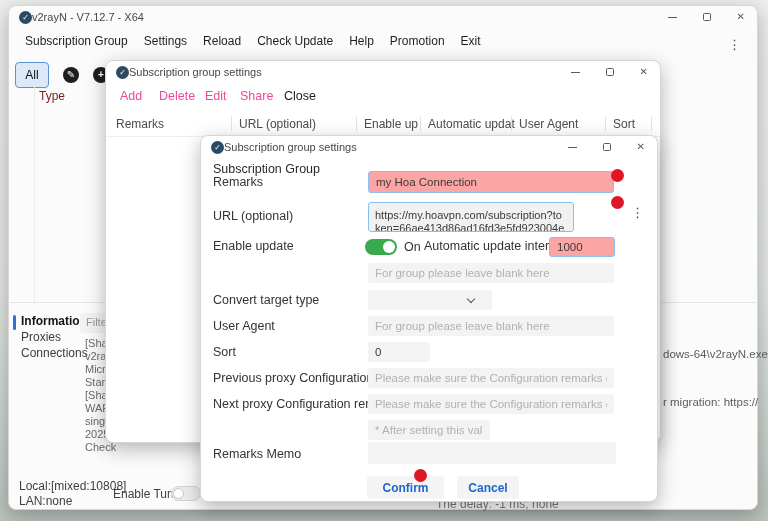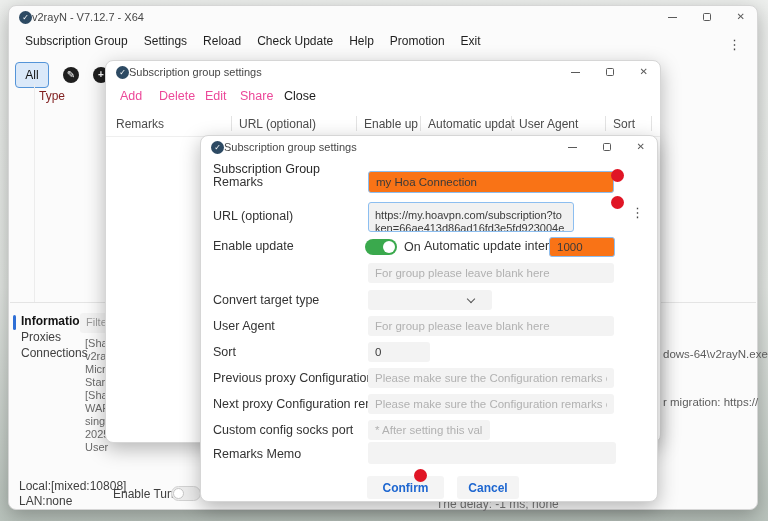--- a/index.html
+++ b/index.html
@@ -56,21 +56,21 @@
   .colhdr { position:absolute; top:6px; font-size:12px; color:#4c4c4c; white-space:nowrap; }
   .colsep { position:absolute; top:5px; width:1px; height:15px; background:#e3e3e3; }
 
   
   #dlg2 { left:200px; top:135px; width:458px; height:367px; background:#fff; z-index:20; }
   .section-title { position:absolute; left:12px; top:26px; font-size:12.5px; color:#2b2b2b; }
   .lbl { position:absolute; left:12px; font-size:12.5px; color:#333; white-space:nowrap; }
   .ginput { position:absolute; left:167px; height:20px; background:#f3f3f3; border:none; border-radius:3px;
             font-family:"Liberation Sans",sans-serif; font-size:11.5px; color:#3a3a3a; padding:0 7px; outline:none; }
   .ginput::placeholder { color:#b1b1b1; }
-  .binput { background:#f97316; border:1px solid #8cbef0; }
+  .binput { background:#fca5a5; border:1px solid #8cbef0; }
   .urlbox { position:absolute; left:167px; top:66px; width:206px; height:30px; background:#f1f1f1;
             border:1px solid #8cbef0; border-radius:3px; font-size:11px; line-height:13px; color:#3a3a3a;
             padding:6px 6px; word-break:break-all; overflow:hidden; }
   .toggle-on { position:absolute; left:164px; top:103px; width:32px; height:16px; border-radius:9px; background:#3aa94d; }
   .toggle-on .knob { position:absolute; right:2px; top:2px; width:12px; height:12px; border-radius:50%; background:#fff; }
   .ontext { position:absolute; left:203px; top:104px; font-size:12.5px; color:#333; }
   .dropdown { position:absolute; left:167px; top:154px; width:124px; height:20px; background:#f3f3f3;
               border-radius:3px; display:flex; align-items:center; justify-content:flex-end; padding-right:18px; }
   .chev { width:6px; height:6px; border-right:1.4px solid #555; border-bottom:1.4px solid #555;
           transform:rotate(45deg); margin-top:-3px; }
@@ -123,21 +123,21 @@
 
     <div class="loglines">
       <div>[Shad</div>
       <div>v2ray</div>
       <div>Micro</div>
       <div>Starti</div>
       <div>[Shad</div>
       <div>WAR</div>
       <div>sing-</div>
       <div>2025</div>
-      <div>User</div>
+      <div>Check</div>
     </div>
     <div class="logright" style="left:654px; top:342px;">dows-64\v2rayN.exe |</div>
     <div class="logright" style="left:654px; top:390px;">r migration: https://</div>
 
     <div class="statustxt" style="left:10px; top:473px;">Local:[mixed:10808]</div>
     <div class="statustxt" style="left:10px; top:488px;">LAN:none</div>
     <div class="statustxt" style="left:104px; top:481px;">Enable Tun</div>
     <div class="pill pill-off">
         <div class="knob"></div>
       </div>
@@ -216,21 +216,20 @@
 
     <div class="lbl" style="top:209px;">Sort</div>
     <input class="ginput" style="top: 206px; width: 62px;" value="0">
 
     <div class="lbl" style="top:235px;">Previous proxy Configuration remarks</div>
     <input class="ginput" style="top: 232px; width: 246px;" placeholder="Please make sure the Configuration remarks exist and are">
 
     <div class="lbl" style="top:261px;">Next proxy Configuration remarks</div>
     <input class="ginput" style="top: 258px; width: 246px;" placeholder="Please make sure the Configuration remarks exist and are">
 
-    <div class="lbl" style="top:287px;">Custom config socks port</div>
     <input class="ginput" style="top: 284px; width: 122px;" placeholder="* After setting this value, a">
 
     <div class="lbl" style="top:311px;">Remarks Memo</div>
     <input class="ginput" style="top: 306px; width: 248px; height: 22px;">
 
     <button class="btn" style="left:166px; width:77px;">Confirm</button>
     <button class="btn" style="left:256px; width:62px;">Cancel</button>
 
     <div class="reddot" style="left:410px; top:33px;"></div>
     <div class="reddot" style="left:410px; top:60px;"></div>

